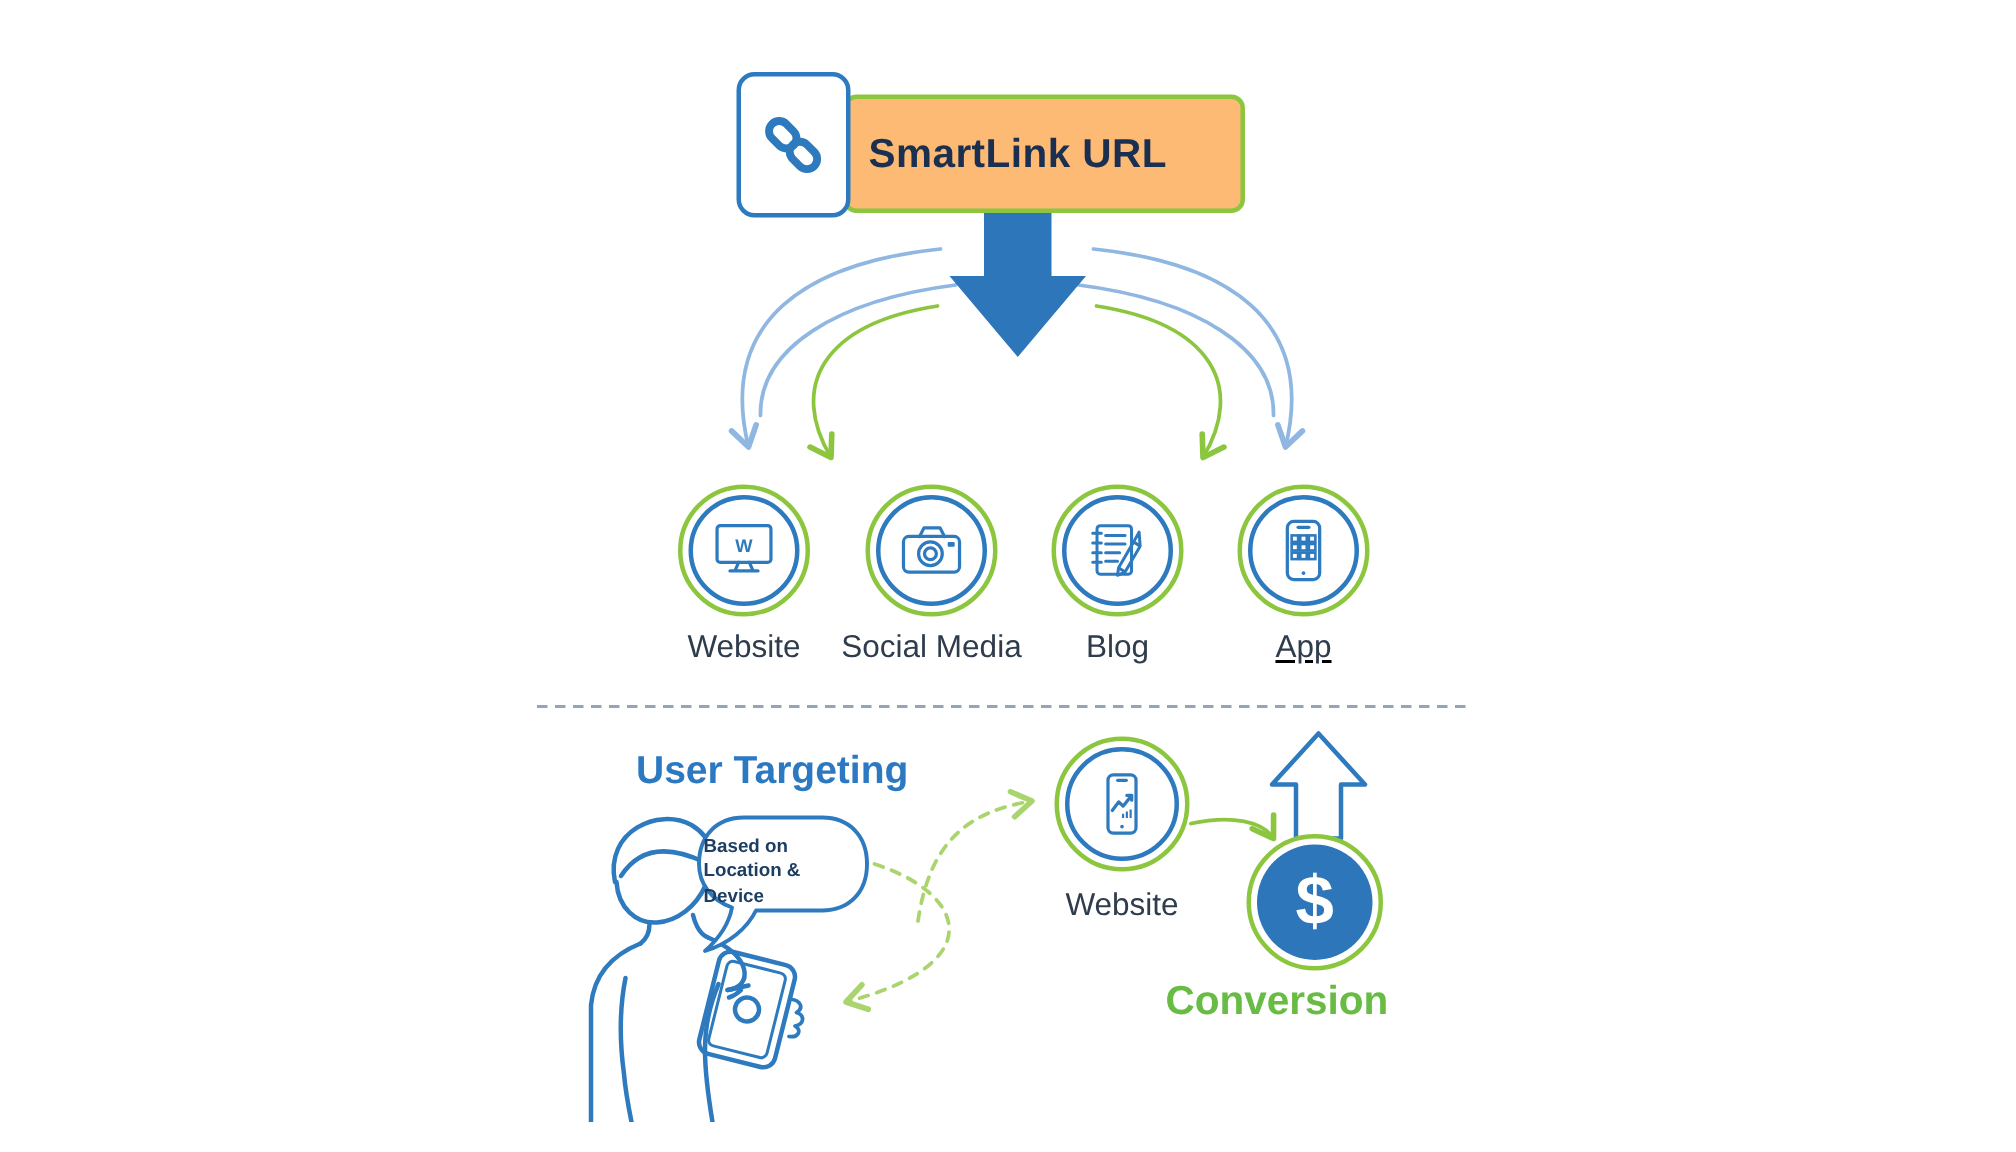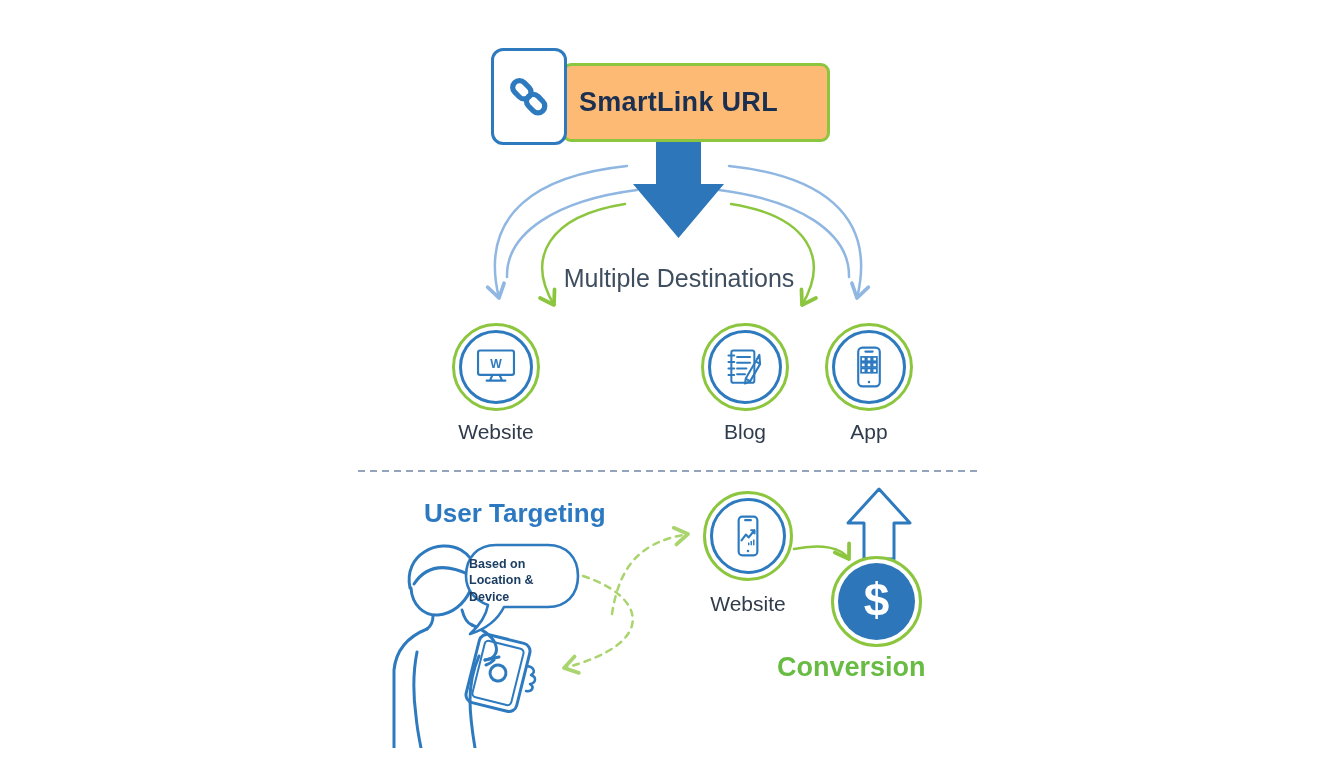--- a/index.html
+++ b/index.html
@@ -130,55 +130,70 @@
   </div>
   <div class="abs icon-box">
     <svg width="48" height="48" viewBox="0 0 64 64">
       <g transform="rotate(-45 32 32)" class="st-blue" stroke-width="7">
         <rect x="23" y="5" width="18" height="27" rx="9"></rect>
         <rect x="23" y="31" width="18" height="27" rx="9"></rect>
       </g>
     </svg>
   </div>
 
-  <div class="abs md-heading">Multiple Destinations</div>
 
   <div class="abs dest" style="left:426px;top:323px;">
     <div class="ring">
       <div class="ring-inner">
         <svg width="46" height="46" viewBox="0 0 64 64">
           <g class="st-blue" stroke-width="3" stroke-linecap="round" stroke-linejoin="round">
             <rect x="7" y="9" width="50" height="34" rx="3"></rect>
             <path d="M 27,43 L 24,50 M 37,43 L 40,50 M 19,51 L 45,51"></path>
           </g>
           <text x="32" y="33" text-anchor="middle" font-size="17" font-weight="bold" class="fl-blue">W</text>
         </svg>
       </div>
     </div>
     <div class="dest-label">Website</div>
   </div>
 
+  <div class="abs dest" style="left:551px;top:323px;">
+    <div class="ring">
+      <div class="ring-inner">
+        <svg width="46" height="46" viewBox="0 0 64 64">
+          <g class="st-blue" stroke-width="3" stroke-linecap="round" stroke-linejoin="round">
+            <rect x="6" y="19" width="52" height="33" rx="5"></rect>
+            <path d="M 21,19 L 25,11 L 40,11 L 44,19"></path>
+            <circle cx="31" cy="35" r="11"></circle>
+            <circle cx="31" cy="35" r="5.5"></circle>
+          </g>
+          <rect x="47" y="24" width="6.5" height="4.5" rx="1" class="fl-blue"></rect>
+        </svg>
+      </div>
+    </div>
+    <div class="dest-label">Social Media</div>
+  </div>
 
   <div class="abs dest" style="left:675px;top:323px;">
     <div class="ring">
       <div class="ring-inner">
         <svg width="46" height="46" viewBox="0 0 64 64">
           <g class="st-blue" stroke-width="2.8" stroke-linecap="round" stroke-linejoin="round">
             <rect x="13" y="9" width="32" height="45" rx="3"></rect>
             <path d="M 9,16 h 8 M 9,25 h 8 M 9,34 h 8 M 9,43 h 8"></path>
             <path d="M 21,18 h 18 M 21,26 h 18 M 21,34 h 13 M 21,42 h 11"></path>
             <path d="M 33,48 L 47,24 L 53,28 L 39,52 Z M 47,24 L 52,15 L 53,28 M 33,48 L 32,55 L 39,52"></path>
           </g>
         </svg>
       </div>
     </div>
     <div class="dest-label">Blog</div>
   </div>
 
-  <div class="abs dest" style="left:799px;top:323px;">
+  <div class="abs dest" style="left:799px;top:323px;text-decoration:underline;">
     <div class="ring">
       <div class="ring-inner">
         <svg width="46" height="46" viewBox="0 0 64 64">
           <g class="st-blue" stroke-width="3" stroke-linecap="round" stroke-linejoin="round">
             <rect x="17" y="5" width="30" height="54" rx="6"></rect>
             <path d="M 27,10.5 h 10"></path>
           </g>
           <g class="st-blue" stroke-width="2.4">
             <rect x="21" y="18" width="6" height="6"></rect>
               <rect x="29" y="18" width="6" height="6"></rect>

